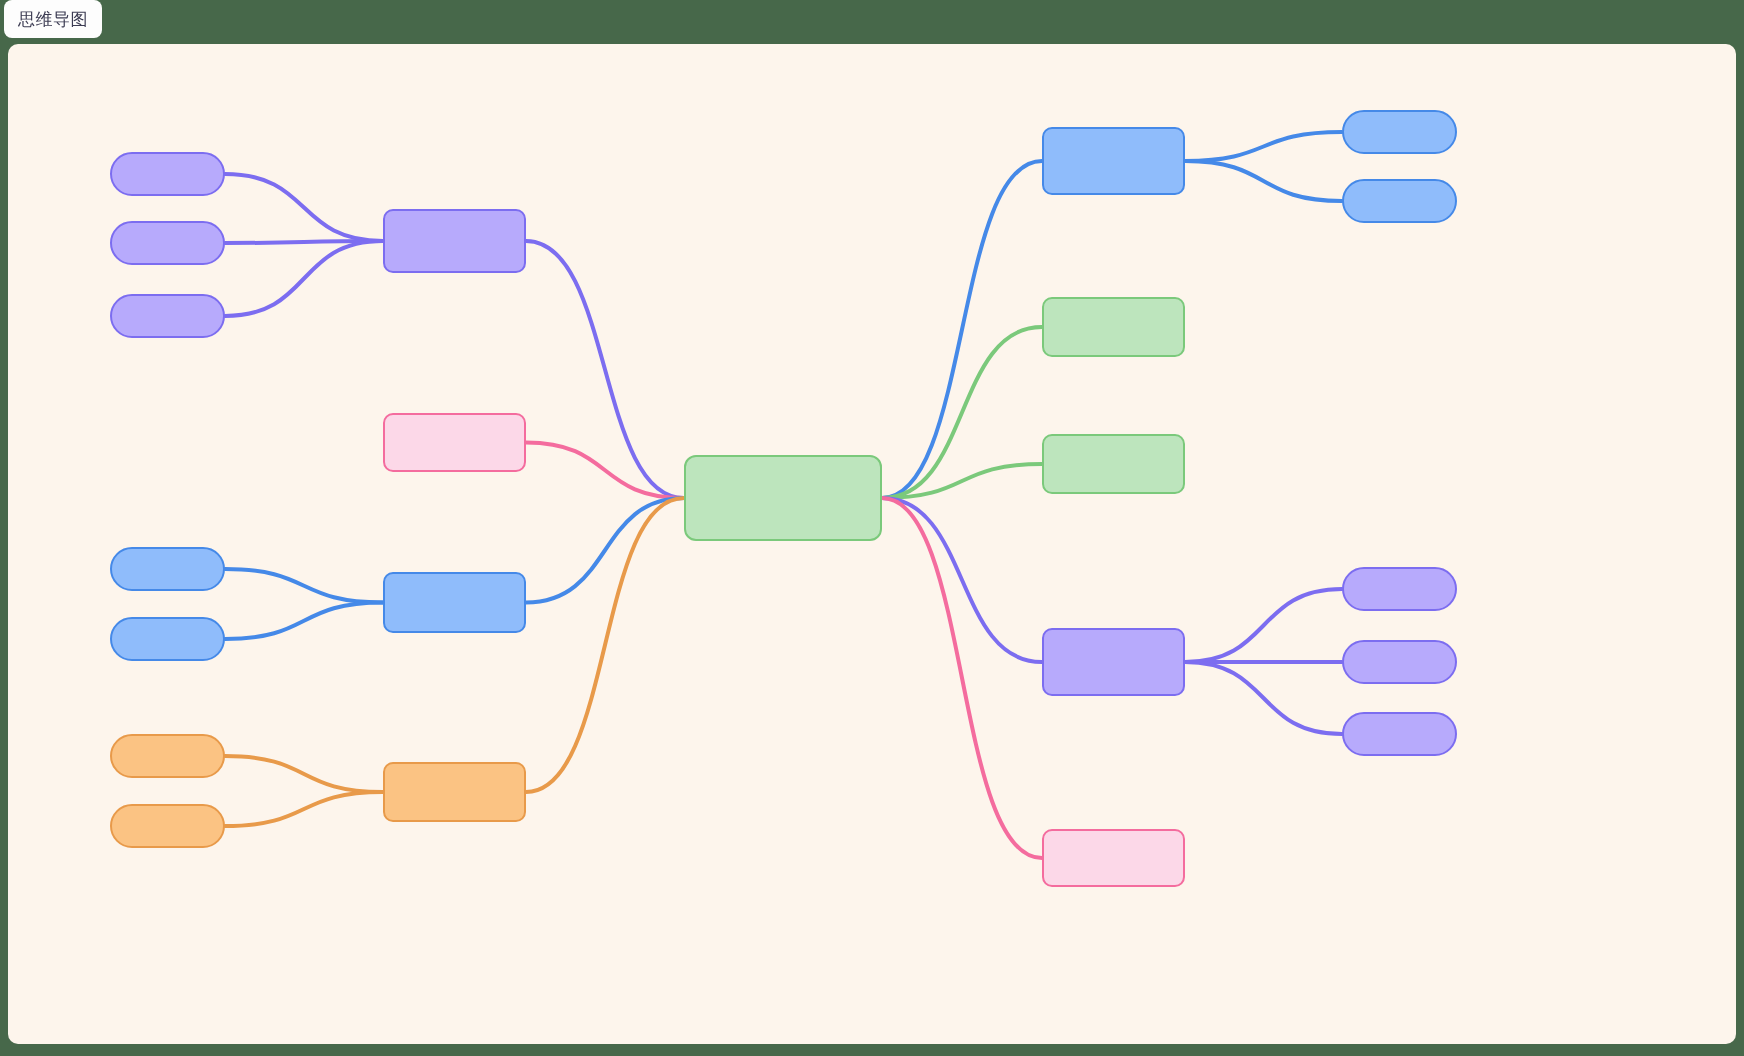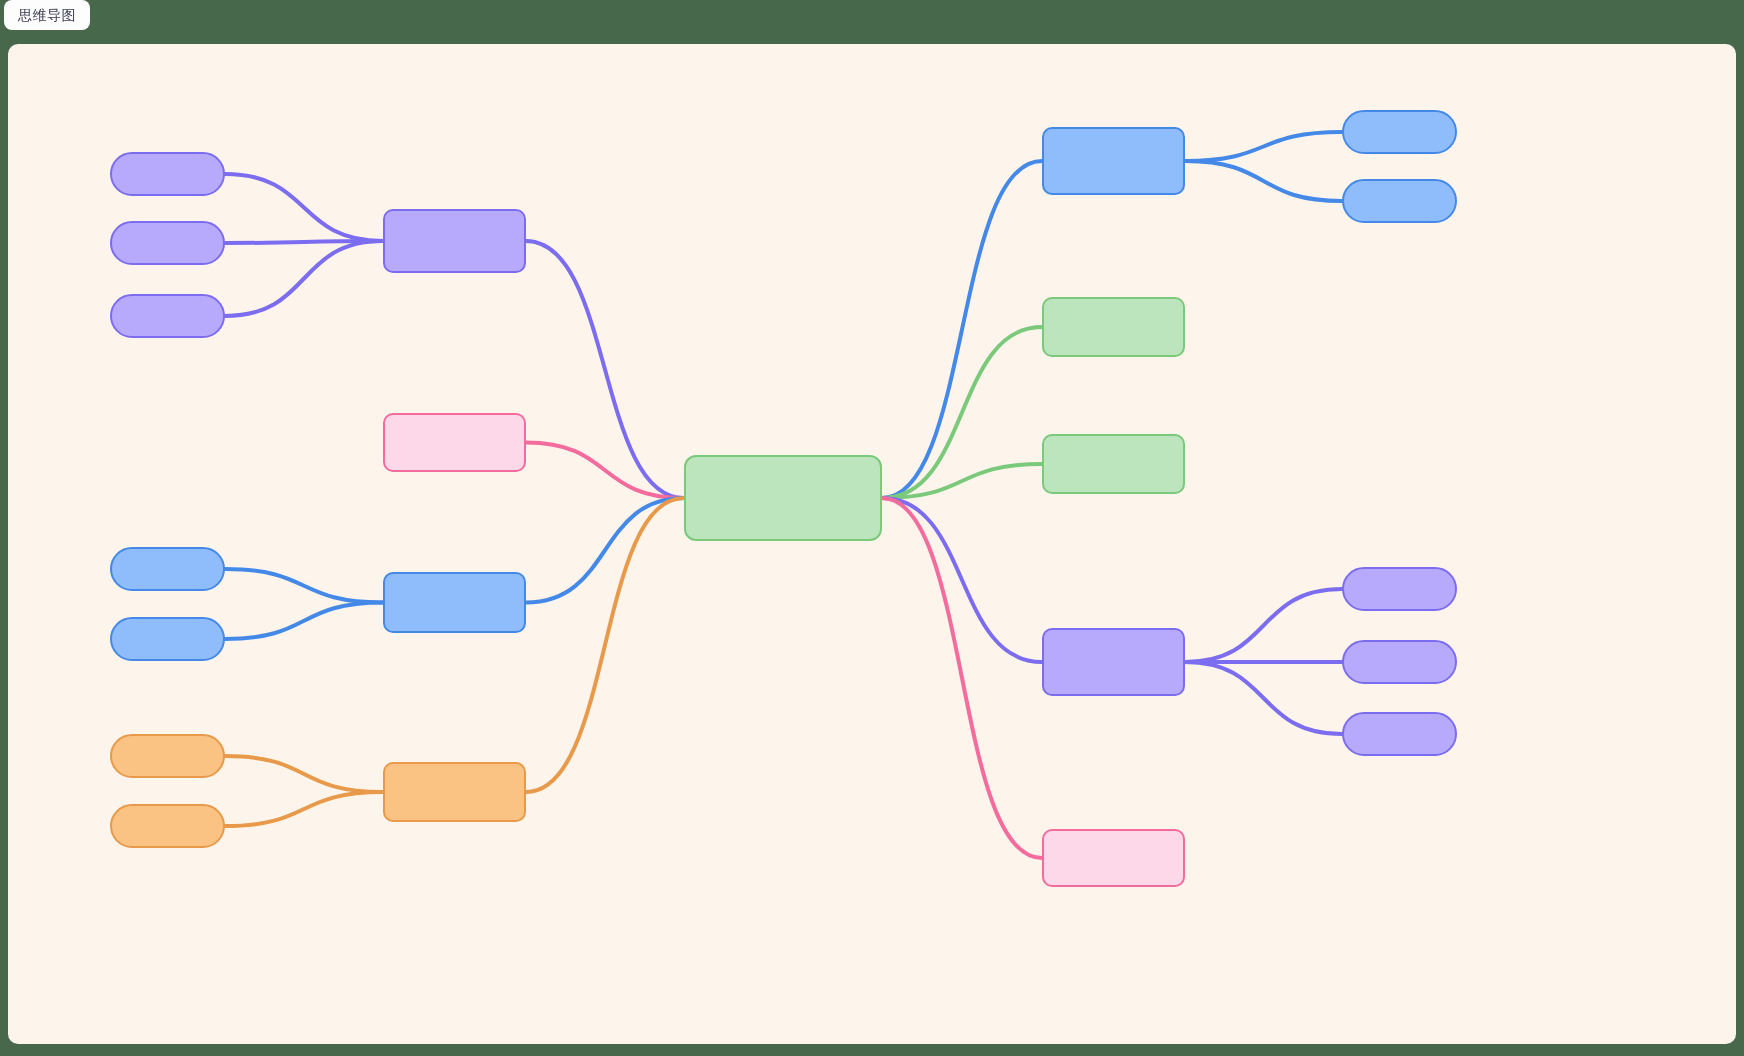--- a/index.html
+++ b/index.html
@@ -16,28 +16,28 @@
 
   
   #tabbar {
     position: absolute;
     left: 0; top: 0;
     width: 1744px; height: 44px;
   }
   .tab {
     position: absolute;
     left: 4px; top: 0;
-    height: 30px;
+    height: 38px;
     padding: 0 14px;
     display: flex;
     align-items: center;
     background: #fdfdfd;
     border-radius: 8px 8px 8px 8px;
     color: #3b3b52;
-    font-size: 14px;
+    font-size: 17px;
     line-height: 1;
     letter-spacing: 0.5px;
     white-space: nowrap;
   }
 
   
   #canvas {
     position: absolute;
     left: 8px; top: 44px;
     width: 1728px; height: 1000px;

